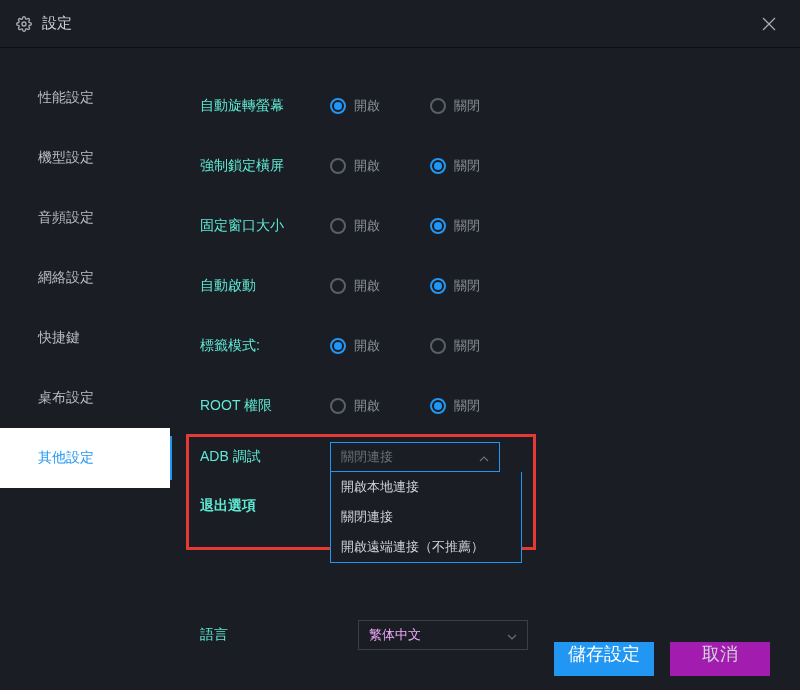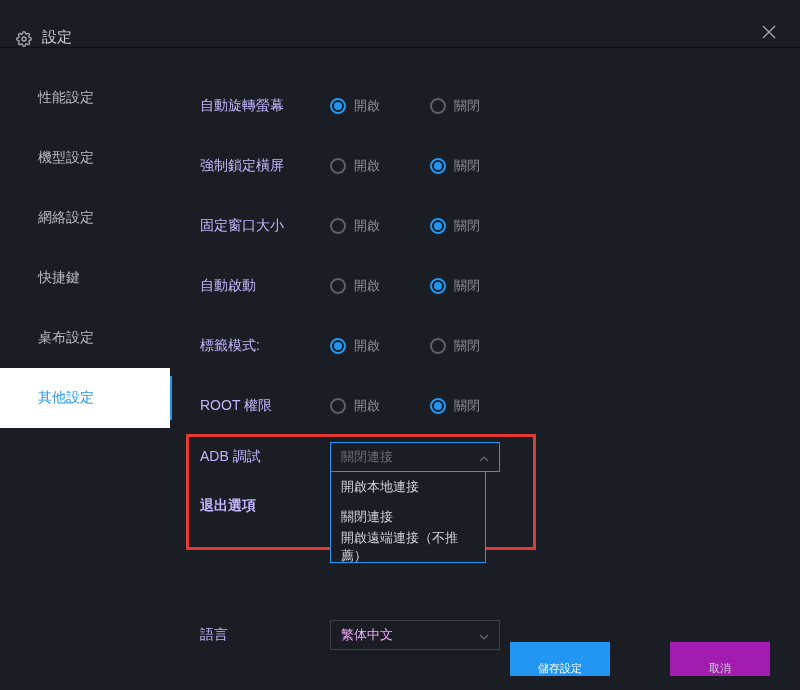--- a/index.html
+++ b/index.html
@@ -12,21 +12,21 @@
       height: 690px;
       background: #1a1d23;
       font-family: "Microsoft JhengHei", "PingFang TC", sans-serif;
       color: #b8bcc2;
       font-size: 14px;
       overflow: hidden;
     }
     .titlebar {
       height: 48px;
       display: flex;
-      align-items: flex-end;
+      align-items: center;
       padding: 0 16px;
       border-bottom: 1px solid #0d0e11;
     }
     .gear-icon {
       width: 16px;
       height: 16px;
       display: flex;
       align-items: center;
       justify-content: center;
       margin-right: 10px;
@@ -82,21 +82,21 @@
       padding: 28px 30px 0 30px;
       position: relative;
     }
     .setting-row {
       display: flex;
       align-items: center;
       height: 60px;
     }
     .setting-label {
       width: 130px;
-      color: #c4b5fd;
+      color: #5eead4;
       font-size: 14px;
     }
     .radio-group {
       display: flex;
       gap: 20px;
     }
     .radio-option {
       display: flex;
       align-items: center;
       gap: 8px;
@@ -157,21 +157,21 @@
       color: #f0abfc;
     }
     .select-chevron {
       margin-left: auto;
       color: #6a6f78;
     }
     .dropdown-menu {
       position: absolute;
       left: -1px;
       top: 29px;
-      width: 156px;
+      width: 192px;
       border: 1px solid #2196f3;
       border-top: none;
       background: #1a1d23;
     }
     .dropdown-item {
       height: 30px;
       display: flex;
       align-items: center;
       padding: 0 10px;
       color: #d0d3d8;
@@ -182,38 +182,38 @@
       display: flex;
       height: 60px;
       margin-top: 25px;
       font-weight: bold;
     }
     .lang-row {
       display: flex;
       align-items: center;
       height: 40px;
       margin-top: 58px;
+      gap: 28px;
     }
     .footer {
       height: 62px;
       display: flex;
       align-items: center;
       justify-content: flex-end;
       padding-right: 30px;
       gap: 16px;
     }
     .btn {
       width: 100px;
       height: 34px;
       display: flex;
-      align-items: flex-end;
+      align-items: flex-start;
       justify-content: center;
       cursor: pointer;
-      font-size: 11px;
-      margin-left: 44px;
+      font-size: 18px;
     }
     .btn-primary {
       background: #2196f3;
       color: #fff;
     }
     .btn-secondary {
       background: #a21caf;
       color: #d0d3d8;
     }
   </style>
@@ -238,20 +238,23 @@
 
 <div class="body">
   <div class="sidebar">
     <div class="sidebar-item">
         <span>性能設定</span>
       </div>
     <div class="sidebar-item">
         <span>機型設定</span>
       </div>
     <div class="sidebar-item">
+        <span>音頻設定</span>
+      </div>
+    <div class="sidebar-item">
         <span>網絡設定</span>
       </div>
     <div class="sidebar-item">
         <span>快捷鍵</span>
       </div>
     <div class="sidebar-item">
         <span>桌布設定</span>
       </div>
     <div class="sidebar-item active">
         <span>其他設定</span>

